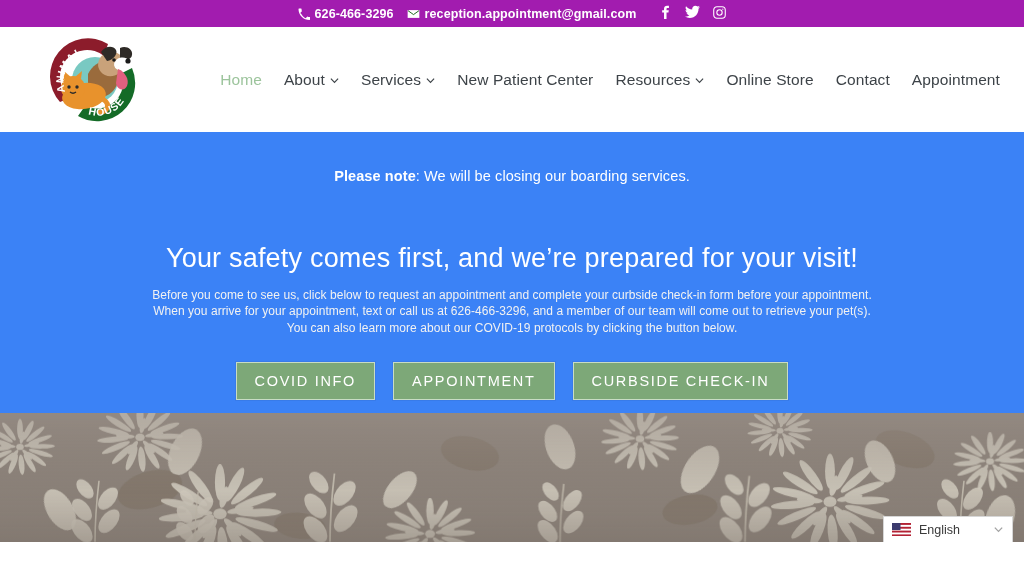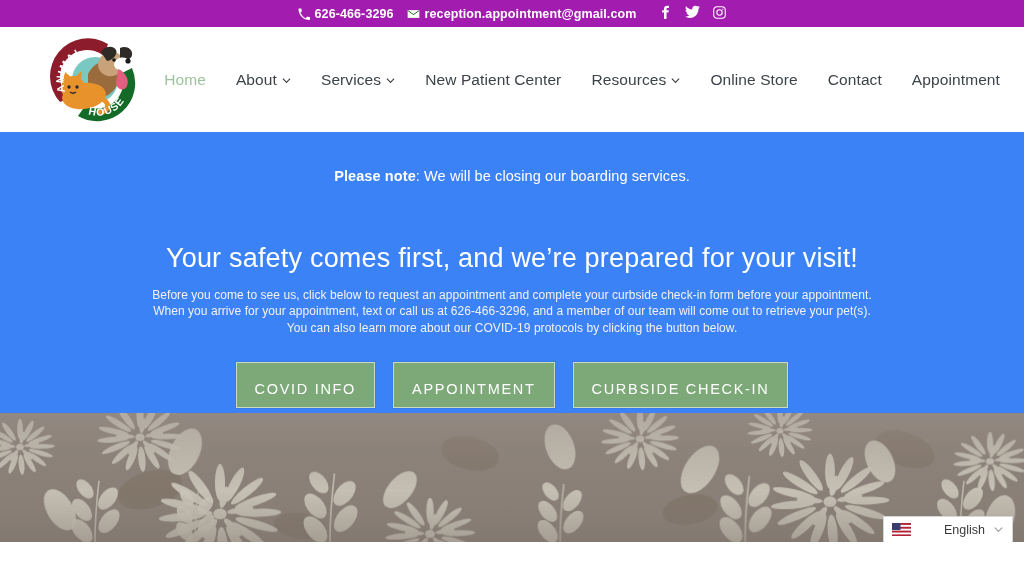--- a/index.html
+++ b/index.html
@@ -60,21 +60,21 @@
     width: 95px;
     height: 92px;
     flex: 0 0 auto;
   }
   .logo svg { display: block; }
 
   .nav {
     margin-left: auto;
     display: flex;
     align-items: flex-start;
-    gap: 30px;
+    gap: 22px;
     padding-right: 2px;
   }
   .nav-item {
     display: flex;
     align-items: center;
     gap: 5px;
     font-size: 15.5px;
     color: #3d4348;
     white-space: nowrap;
     letter-spacing: 0.1px;
@@ -127,33 +127,32 @@
     display: flex;
     justify-content: center;
     gap: 18px;
   }
   .cta {
     background: #7da878;
     border: 1px solid #c8dcc4;
     color: #ffffff;
     font-size: 14.5px;
     letter-spacing: 1.7px;
-    padding: 19px 18px 10px;
+    padding: 11px 18px 10px;
     line-height: 1;
     cursor: pointer;
     box-shadow: 0 0 0 1px rgba(0,0,0,0.05);
   }
 
   
   .floral {
     position: relative;
     height: 129px;
     background: #6d28d9;
     overflow: hidden;
-    text-align: right;
   }
   .floral-svg {
     position: absolute;
     inset: 0;
     width: 100%;
     height: 100%;
     display: block;
   }
 
   

